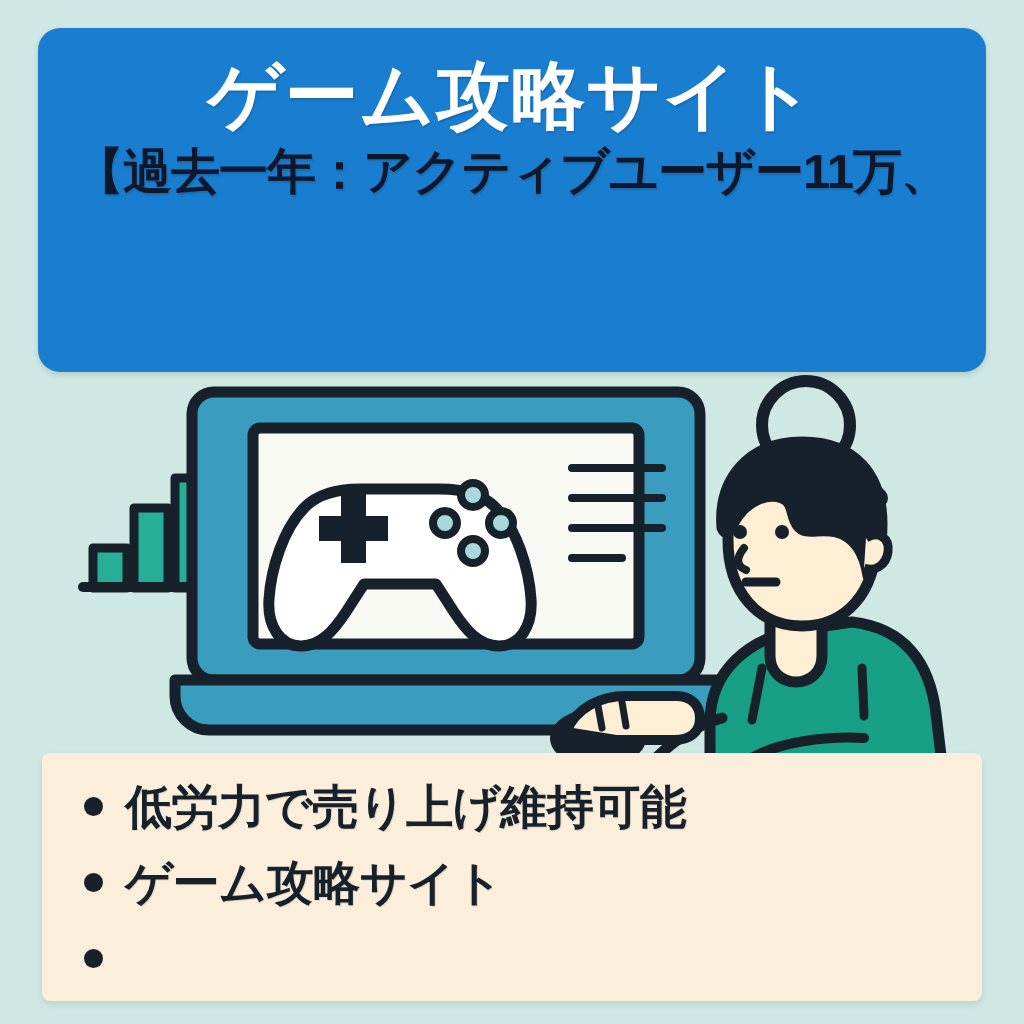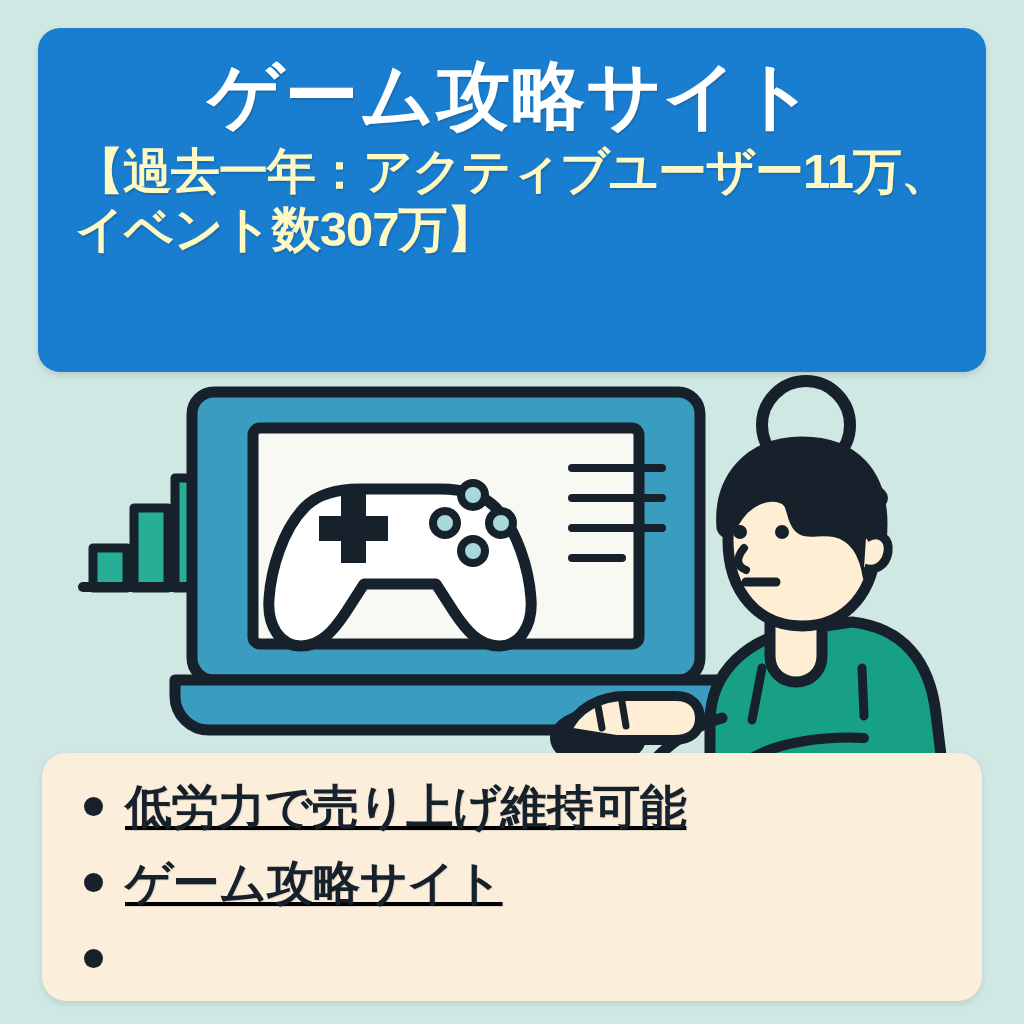--- a/index.html
+++ b/index.html
@@ -19,36 +19,36 @@
     box-shadow:0 3px 6px rgba(0,0,0,.13);
     display:flex;flex-direction:column;align-items:center;
     justify-content:flex-start;padding-top:6px;box-sizing:border-box;
   }
   .title{
     color:#ffffff;font-weight:bold;font-size:74px;line-height:1.18;
     letter-spacing:1px;margin:18px 0 4px 0;white-space:nowrap;
     text-shadow:1px 2px 2px rgba(0,0,0,.16);
   }
   .subtitle{
-    color:#fef9c3;font-weight:bold;font-size:49px;line-height:1.18;
-    text-align:left;letter-spacing:-1px;margin:0;
+    color:#0f172a;font-weight:bold;font-size:49px;line-height:1.18;
+    text-align:right;letter-spacing:-1px;margin:0;
     text-shadow:1px 2px 2px rgba(0,0,0,.16);
   }
   .subtitle span{display:block;white-space:nowrap;}
 
   
   .illus{position:absolute;left:0;top:360px;width:1024px;height:420px;}
   .illus svg{display:block;}
 
   
   .bullets-card{
     position:absolute;left:42px;top:753px;width:940px;height:248px;
-    background:#fbeeda;border-radius:24px;
+    background:#fbeeda;border-radius:8px;
     box-shadow:0 3px 6px rgba(0,0,0,.10);
-    padding:26px 0 0 42px;box-sizing:border-box;text-decoration:underline;
+    padding:26px 0 0 42px;box-sizing:border-box;
   }
   .bullet-row{display:flex;align-items:center;margin:0 0 22px 0;height:54px;}
   .bullet-dot{
     width:19px;height:19px;border-radius:50%;background:#17212b;
     flex:0 0 auto;margin-right:22px;
   }
   .bullet-text{
     color:#17212b;font-weight:bold;font-size:47px;line-height:1;
     letter-spacing:-0.5px;white-space:nowrap;
     text-shadow:1px 1px 1px rgba(0,0,0,.10);
@@ -56,21 +56,20 @@
 </style>
 </head>
 <body>
 
 <div class="canvas">
 
   <div class="header-card">
     <div class="title">ゲーム攻略サイト</div>
     <div class="subtitle">
       <span>【過去一年：アクティブユーザー11万、</span>
-      <span>イベント数307万】</span>
     </div>
   </div>
 
   <div class="illus">
     <svg width="1024" height="420" viewBox="0 0 1024 420" xmlns="http://www.w3.org/2000/svg">
 
       <g>
         <rect x="93" y="188" width="34" height="40" fill="#27ae96" stroke="#17212b" stroke-width="9" stroke-linejoin="round"></rect>
         <rect x="134" y="148" width="34" height="80" fill="#27ae96" stroke="#17212b" stroke-width="9" stroke-linejoin="round"></rect>
         <rect x="175" y="118" width="34" height="110" fill="#27ae96" stroke="#17212b" stroke-width="9" stroke-linejoin="round"></rect>

